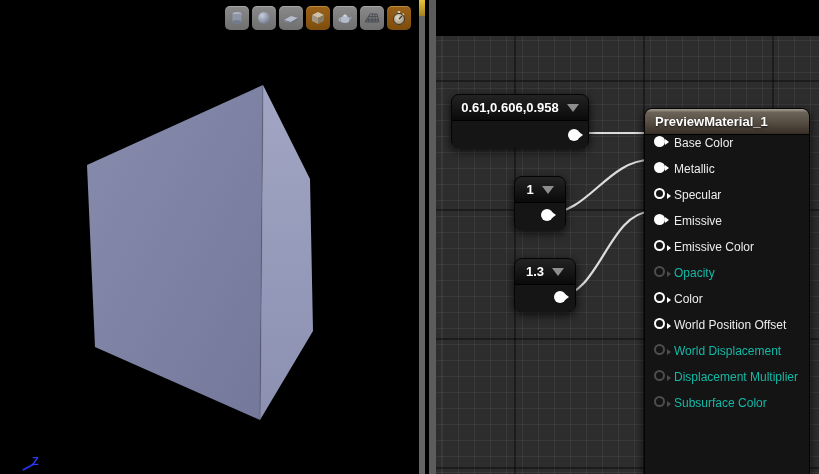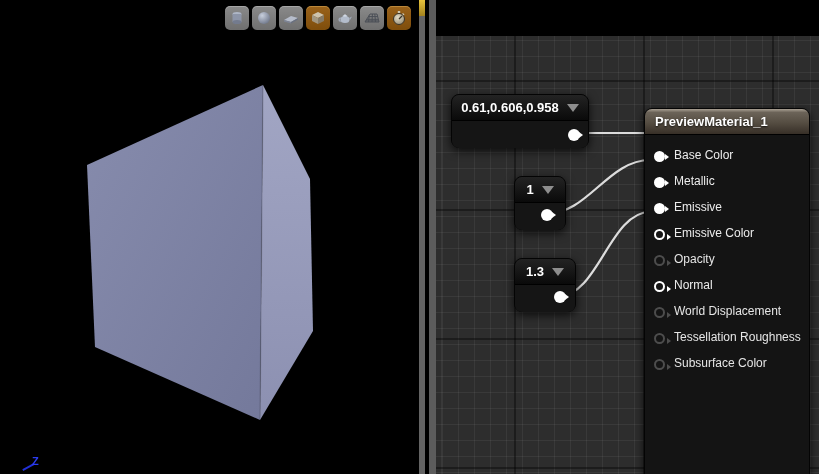--- a/index.html
+++ b/index.html
@@ -110,36 +110,36 @@
     height:26px; border-radius:7px 7px 0 0;
     background:linear-gradient(180deg,#a89f92 0%,#6b6358 14%,#554d42 55%,#372f27 100%);
     display:flex; align-items:center; padding:0 10px;
     border-bottom:1px solid #000;
   }
   #material-title {
     color:#fff; font-size:13px; font-weight:bold;
     text-shadow:0 1px 2px rgba(0,0,0,.8); white-space:nowrap;
   }
   #pin-list { padding-top:1px; }
-  .pin-row { height:26px; display:flex; align-items:flex-end; padding-left:9px; }
+  .pin-row { height:26px; display:flex; align-items:flex-start; padding-left:9px; }
   .pin-icon {
     position:relative; width:11px; height:11px; border-radius:50%;
     margin-right:9px; flex:none;
   }
   .pin-icon::after {
     content:""; position:absolute; left:11px; top:2.5px;
     border-top:3px solid transparent; border-bottom:3px solid transparent;
     border-left:4px solid #fff;
   }
   .pin-label { font-size:12px; color:#ececec; white-space:nowrap; }
   .pin-row.connected .pin-icon { background:#fff; }
   .pin-row.hollow .pin-icon { background:transparent; border:2.5px solid #fff; }
   .pin-row.disabled .pin-icon { background:transparent; border:2.5px solid #4d4d4d; }
   .pin-row.disabled .pin-icon::after { border-left-color:#4d4d4d; }
-  .pin-row.disabled .pin-label { color:#e5e5e5; }
+  .pin-row.disabled .pin-label { color:#14b8a6; }
 </style>
 </head>
 <body>
 
 <div id="app">
 
   <div id="viewport">
 
     <svg id="cube-svg" width="419" height="474">
       <defs>
@@ -296,43 +296,51 @@
       </div>
       <div id="pin-list">
         <div class="pin-row connected">
             <span class="pin-icon"></span>
             <span class="pin-label">Base Color</span>
           </div>
         <div class="pin-row connected">
             <span class="pin-icon"></span>
             <span class="pin-label">Metallic</span>
           </div>
+        <div class="pin-row hollow">
+            <span class="pin-icon"></span>
+            <span class="pin-label">Specular</span>
+          </div>
         <div class="pin-row connected">
             <span class="pin-icon"></span>
             <span class="pin-label">Emissive</span>
           </div>
         <div class="pin-row hollow">
             <span class="pin-icon"></span>
             <span class="pin-label">Emissive Color</span>
           </div>
         <div class="pin-row disabled">
             <span class="pin-icon"></span>
             <span class="pin-label">Opacity</span>
           </div>
         <div class="pin-row hollow">
             <span class="pin-icon"></span>
-            <span class="pin-label">Normal</span>
+            <span class="pin-label">Color</span>
+          </div>
+        <div class="pin-row hollow">
+            <span class="pin-icon"></span>
+            <span class="pin-label">World Position Offset</span>
           </div>
         <div class="pin-row disabled">
             <span class="pin-icon"></span>
             <span class="pin-label">World Displacement</span>
           </div>
         <div class="pin-row disabled">
             <span class="pin-icon"></span>
-            <span class="pin-label">Tessellation Roughness</span>
+            <span class="pin-label">Displacement Multiplier</span>
           </div>
         <div class="pin-row disabled">
             <span class="pin-icon"></span>
             <span class="pin-label">Subsurface Color</span>
           </div>
       </div>
     </div>
   </div>
 </div>
 

